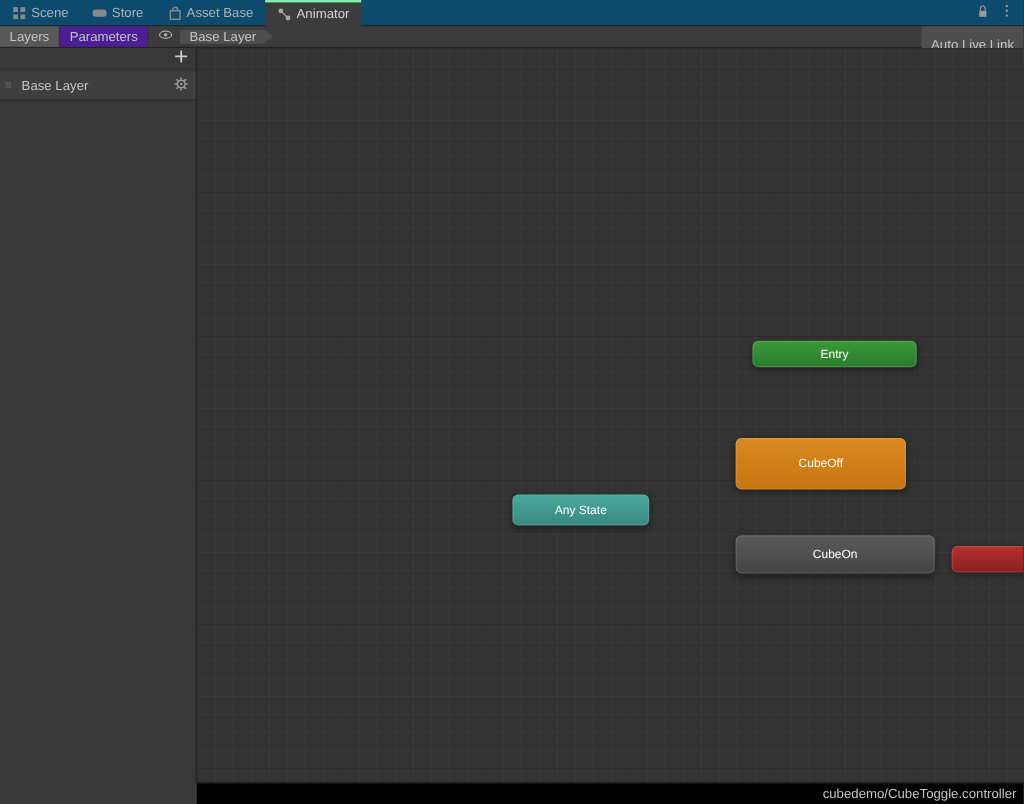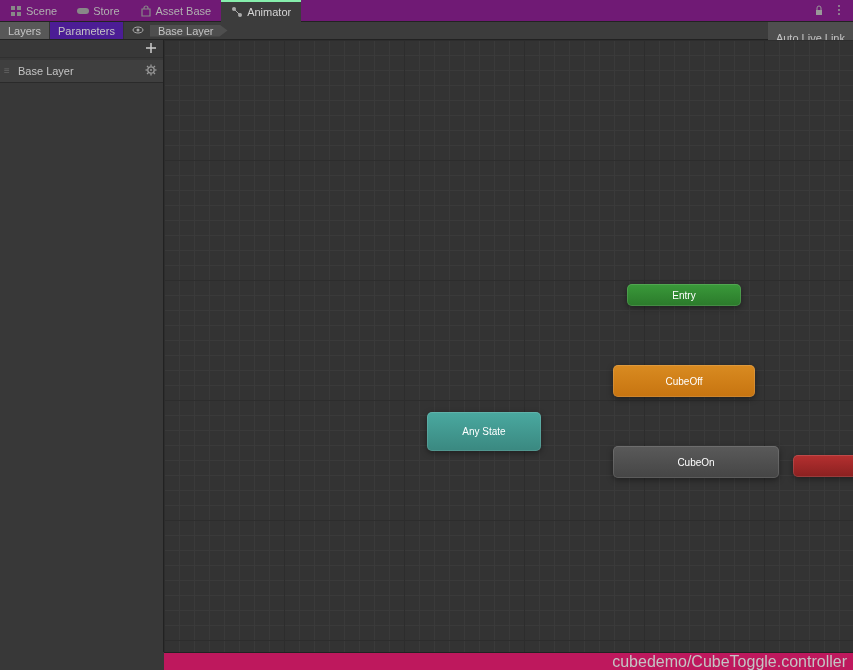--- a/index.html
+++ b/index.html
@@ -1,19 +1,19 @@
 <!DOCTYPE html>
 <html><head>
 <meta charset="utf-8">
 <style>
 * { margin: 0; padding: 0; box-sizing: border-box; font-family: Arial, sans-serif; }
 body { width: 853px; height: 670px; background: #383838; color: #c4c4c4; font-size: 11px; overflow: hidden; position: relative; }
 
 
-.tab-bar { height: 22px; background: #701a75; display: flex; align-items: center; border-bottom: 1px solid #222; }
+.tab-bar { height: 22px; background: #0c4a6e; display: flex; align-items: center; border-bottom: 1px solid #222; }
 .tab { display: flex; align-items: center; padding: 0 10px; height: 22px; gap: 4px; cursor: pointer; color: #b0b0b0; }
 .tab.active { background: #3c3c3c; border-top: 2px solid #86efac; color: #d4d4d4; }
 .tab-icon { width: 12px; height: 12px; display: inline-flex; align-items: center; justify-content: center; }
 .tab-spacer { flex: 1; }
 .tab-right-icons { display: flex; align-items: center; gap: 8px; padding-right: 8px; }
 
 
 .sub-toolbar { height: 18px; background: #3c3c3c; display: flex; align-items: stretch; border-bottom: 1px solid #222; }
 .sub-tab { padding: 2px 8px; background: #4c1d95; border-right: 1px solid #333; display: flex; align-items: center; cursor: pointer; color: #c4c4c4; }
 .sub-tab.first { background: #585858; align-items: center; }
@@ -35,31 +35,31 @@
   background-image:
     linear-gradient(#2d2d2d 1px, transparent 1px),
     linear-gradient(90deg, #2d2d2d 1px, transparent 1px),
     linear-gradient(#3a3a3a 1px, transparent 1px),
     linear-gradient(90deg, #3a3a3a 1px, transparent 1px);
   background-size: 120px 120px, 120px 120px, 15px 15px, 15px 15px;
 }
 
 
 .node { position: absolute; border-radius: 5px; display: flex; align-items: center; justify-content: center; font-size: 10px; color: #fff; box-shadow: 0 2px 6px rgba(0,0,0,.4), inset 0 0 0 1px rgba(255,255,255,.12); cursor: pointer; }
-.node-entry { left: 463px; top: 244px; width: 114px; height: 22px; background: linear-gradient(#3a9a3a, #2b7a2b); }
-.node-anystate { left: 263px; top: 372px; width: 114px; height: 39px; background: linear-gradient(#4aa9a0, #3a8880); }
-.node-cubeoff { left: 449px; top: 325px; width: 142px; height: 32px; background: linear-gradient(#d98b21, #c77410); }
+.node-entry { left: 463px; top: 244px; width: 137px; height: 22px; background: linear-gradient(#3a9a3a, #2b7a2b); }
+.node-anystate { left: 263px; top: 372px; width: 114px; height: 26px; background: linear-gradient(#4aa9a0, #3a8880); }
+.node-cubeoff { left: 449px; top: 325px; width: 142px; height: 43px; background: linear-gradient(#d98b21, #c77410); }
 .node-cubeon { left: 449px; top: 406px; width: 166px; height: 32px; background: linear-gradient(#5a5a5a, #454545); }
 .node-exit { right: -60px; top: 415px; width: 120px; height: 22px; background: linear-gradient(#b53030, #8a2020); padding-left: 20px; }
 
 
 .edges { position: absolute; inset: 0; pointer-events: none; }
 
 
-.status { position: absolute; bottom: 0; left: 164px; right: 0; height: 18px; background: #be185d; display: flex; align-items: center; justify-content: flex-end; padding: 4px 6px; color: #c4c4c4; font-size: 16px; border-top: 1px solid #222; }
+.status { position: absolute; bottom: 0; left: 164px; right: 0; height: 18px; background: #000000; display: flex; align-items: center; justify-content: flex-end; padding: 4px 6px; color: #c4c4c4; font-size: 11px; border-top: 1px solid #222; }
 
 svg.ico { width: 12px; height: 12px; }
 </style>
 </head>
 <body>
 
 <div class="tab-bar">
   <div class="tab">
     <span class="tab-icon">
       <svg class="ico" viewBox="0 0 12 12">

